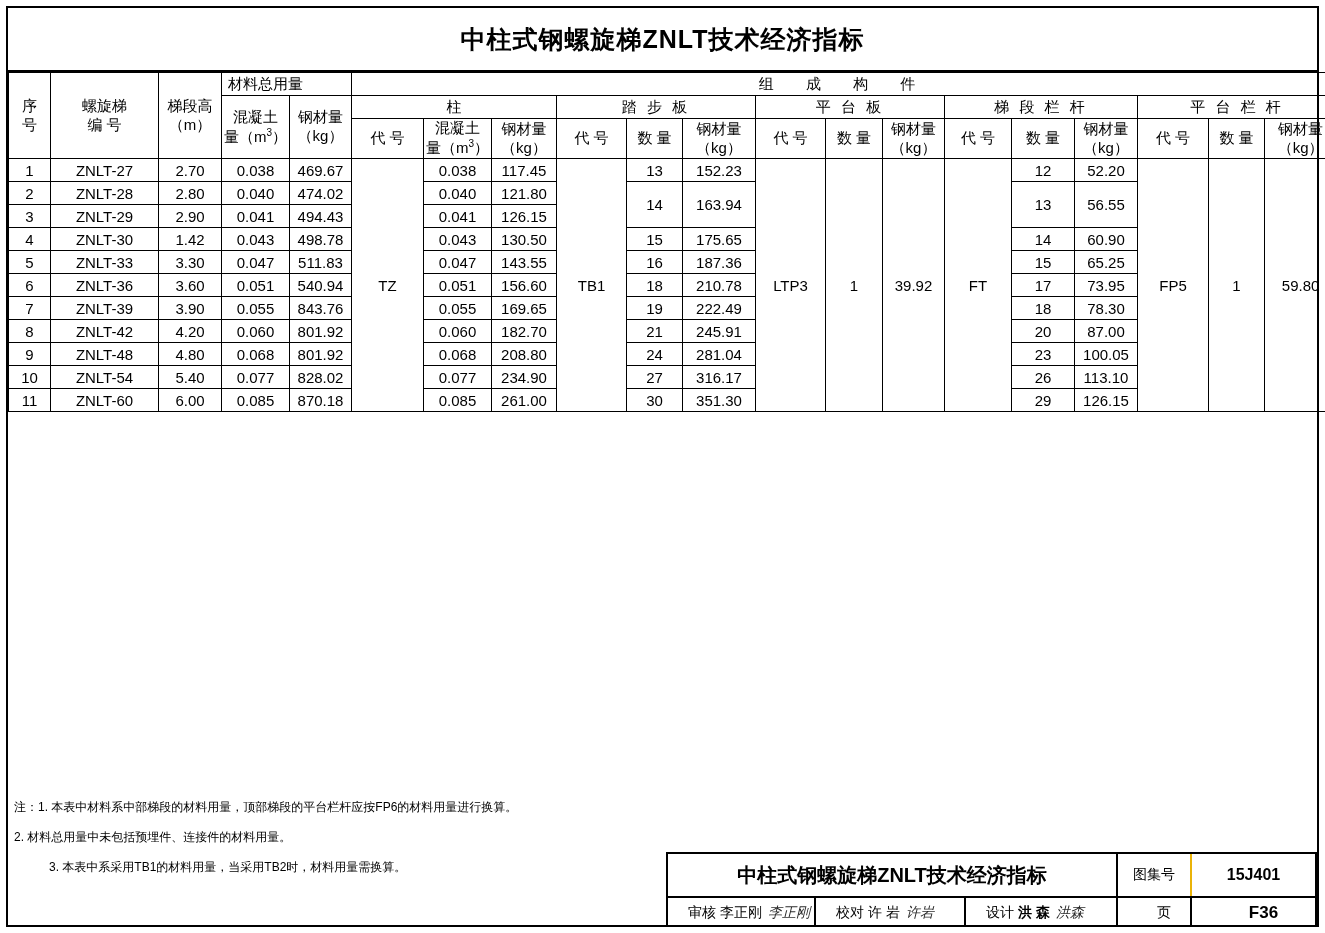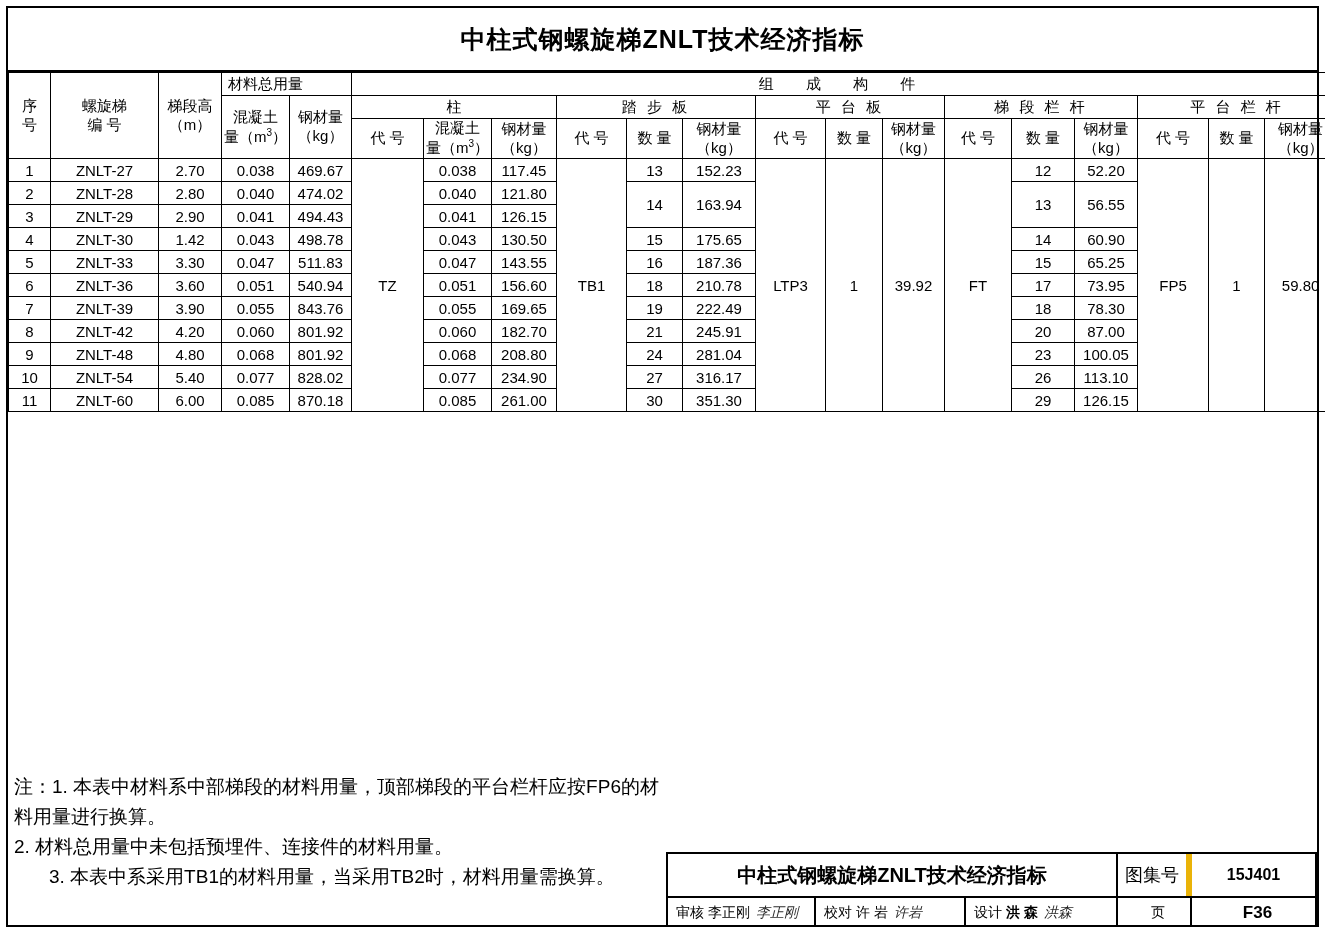--- a/index.html
+++ b/index.html
@@ -50,23 +50,23 @@
     padding:0;
     height:22px;
   }
   .hd{font-size:15px;}
   .hd-sp3{letter-spacing:3px;}
   .big-sp{letter-spacing:14px;font-size:16px;}
   td.data{height:44px;font-size:15px;}
   .sub{font-size:10px;vertical-align:super;}
   .note-area{
     position:absolute;
-    left:14px;top:772px;
+    left:14px;top:792px;
     width:650px;
-    font-size:19px;
+    font-size:12px;
     line-height:30px;
   }
   .note-area .l1{margin-left:0px;}
   .note-area .l2{}
   .note-area .l3{margin-left:35px;}
   
   .stamp{
     position:absolute;
     left:666px;top:852px;
     width:651px;height:75px;
@@ -75,33 +75,33 @@
   }
   .stamp .row1{
     display:flex;height:44px;border-bottom:2px solid #000;box-sizing:border-box;
   }
   .stamp .row1 .nm{
     flex:0 0 450px;display:flex;align-items:center;justify-content:center;
     font-size:20px;font-weight:bold;border-right:2px solid #000;box-sizing:border-box;
   }
   .stamp .row1 .lbl{
     flex:0 0 74px;display:flex;align-items:center;justify-content:center;
-    font-size:18px;border-right:6px solid #eab308;box-sizing:border-box;
+    font-size:14px;border-right:2px solid #eab308;box-sizing:border-box;
   }
   .stamp .row1 .val{
     flex:1;display:flex;align-items:center;justify-content:center;
     font-size:16px;font-weight:bold;
   }
   .stamp .row2{
     display:flex;height:29px;box-sizing:border-box;
   }
   .stamp .row2 .cell{
     display:flex;align-items:center;justify-content:flex-start;
     font-size:14px;border-right:2px solid #000;box-sizing:border-box;
-    padding-left:8px;white-space:nowrap;overflow:hidden;
+    padding-left:20px;white-space:nowrap;overflow:hidden;
   }
   .stamp .row2 .c1{flex:0 0 148px;}
   .stamp .row2 .c2{flex:0 0 150px;}
   .stamp .row2 .c3{flex:0 0 152px;}
   .stamp .row2 .c4{flex:0 0 74px;justify-content:center;}
   .stamp .row2 .c5{flex:1;justify-content:center;border-right:none;font-size:17px;font-weight:bold;}
   .sig{font-family:"Liberation Serif","DejaVu Serif",serif;font-style:italic;margin-left:6px;opacity:.85;}
 </style>
 </head>
 <body>

